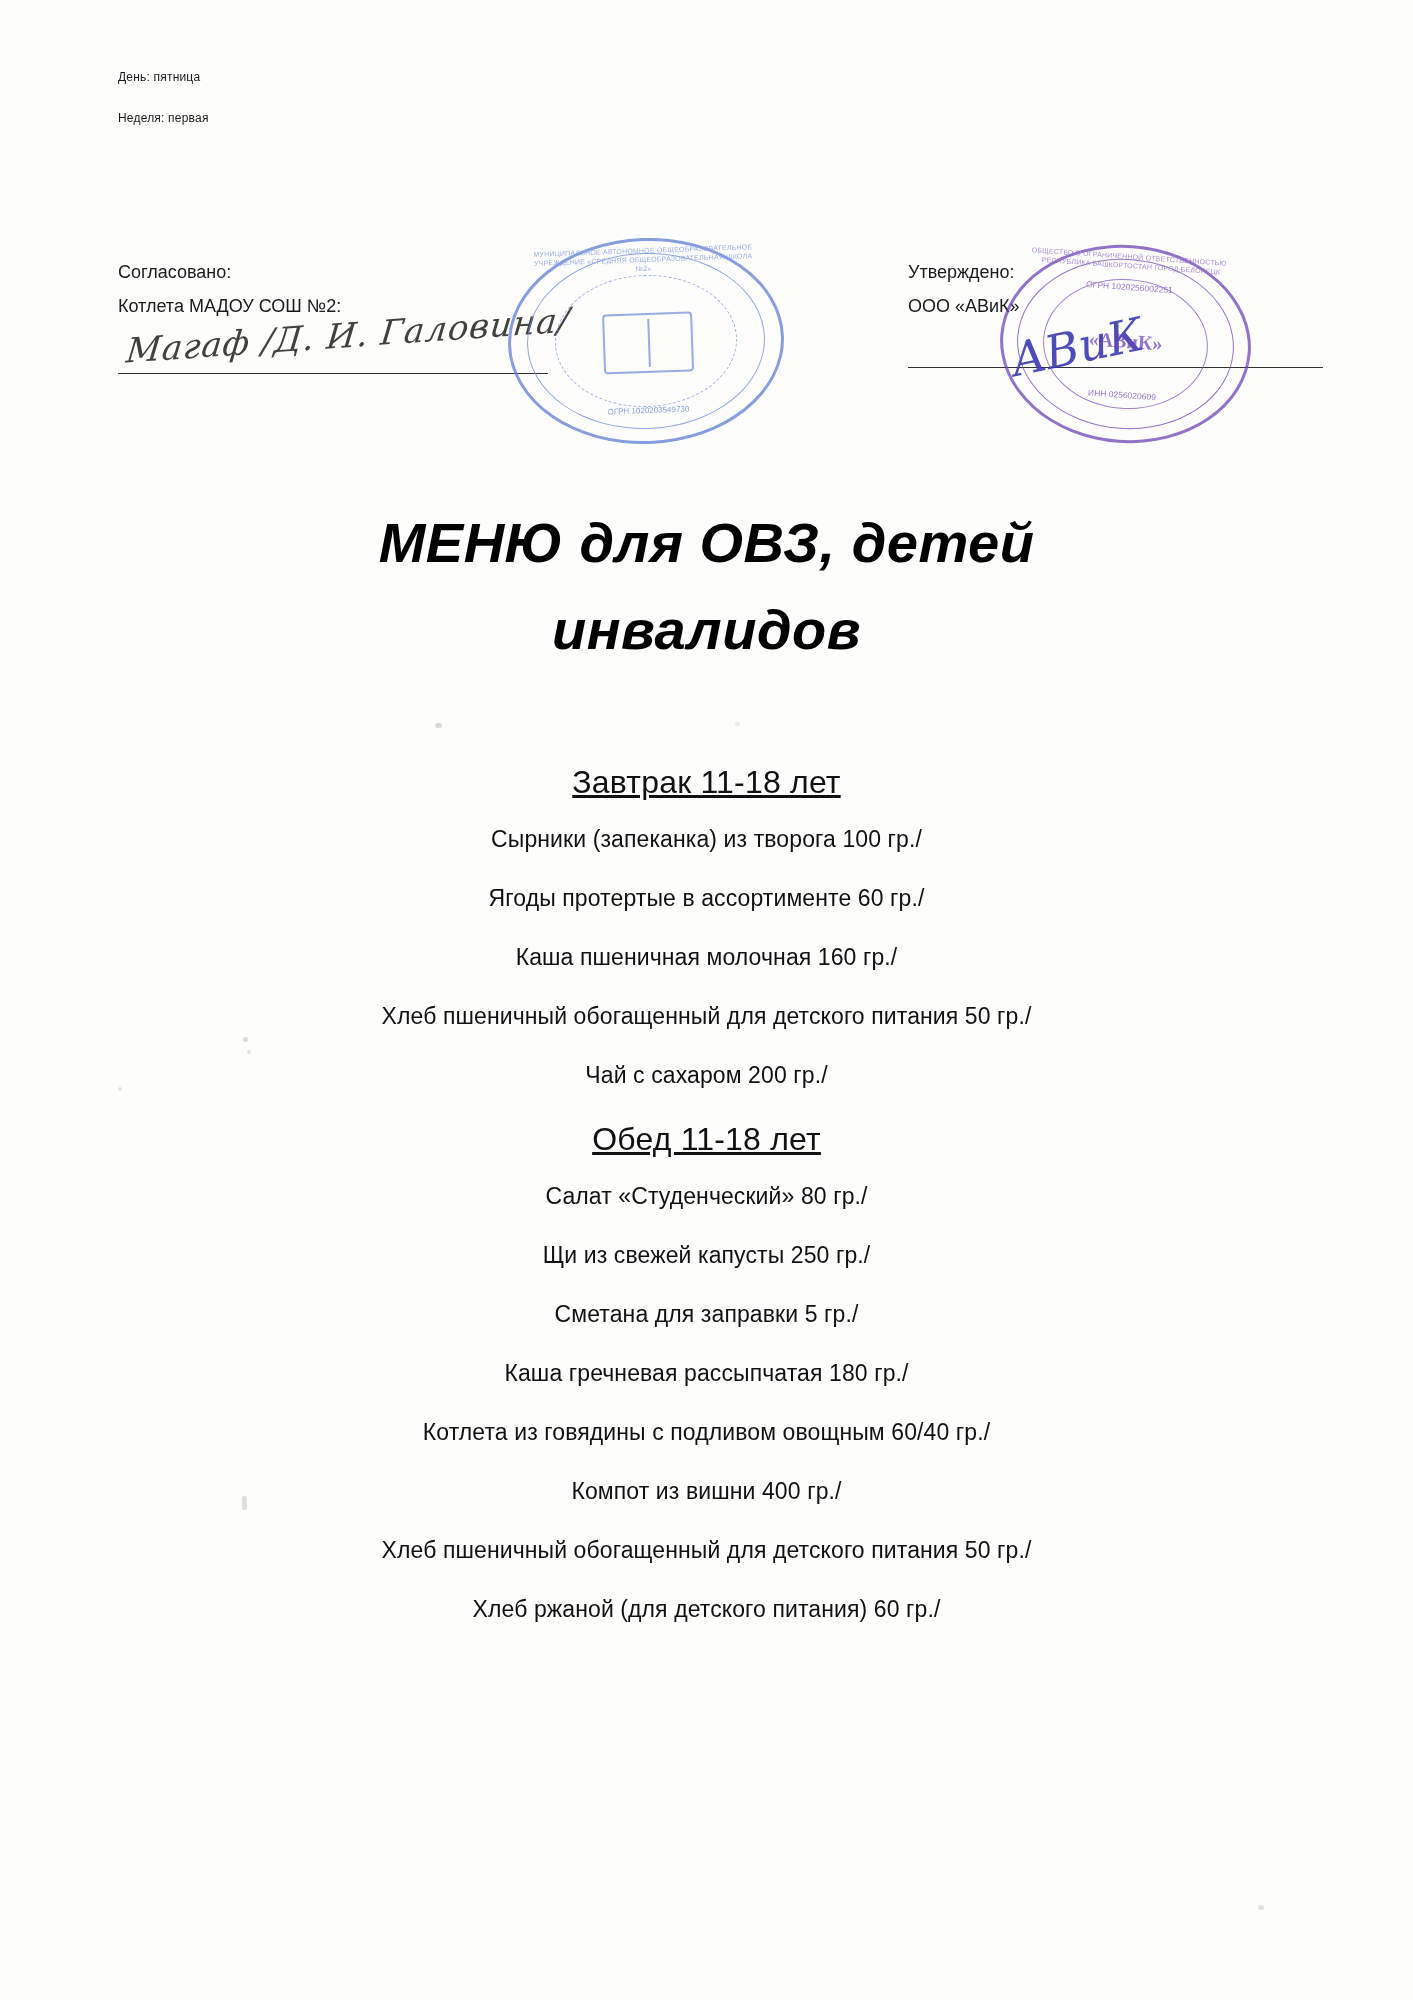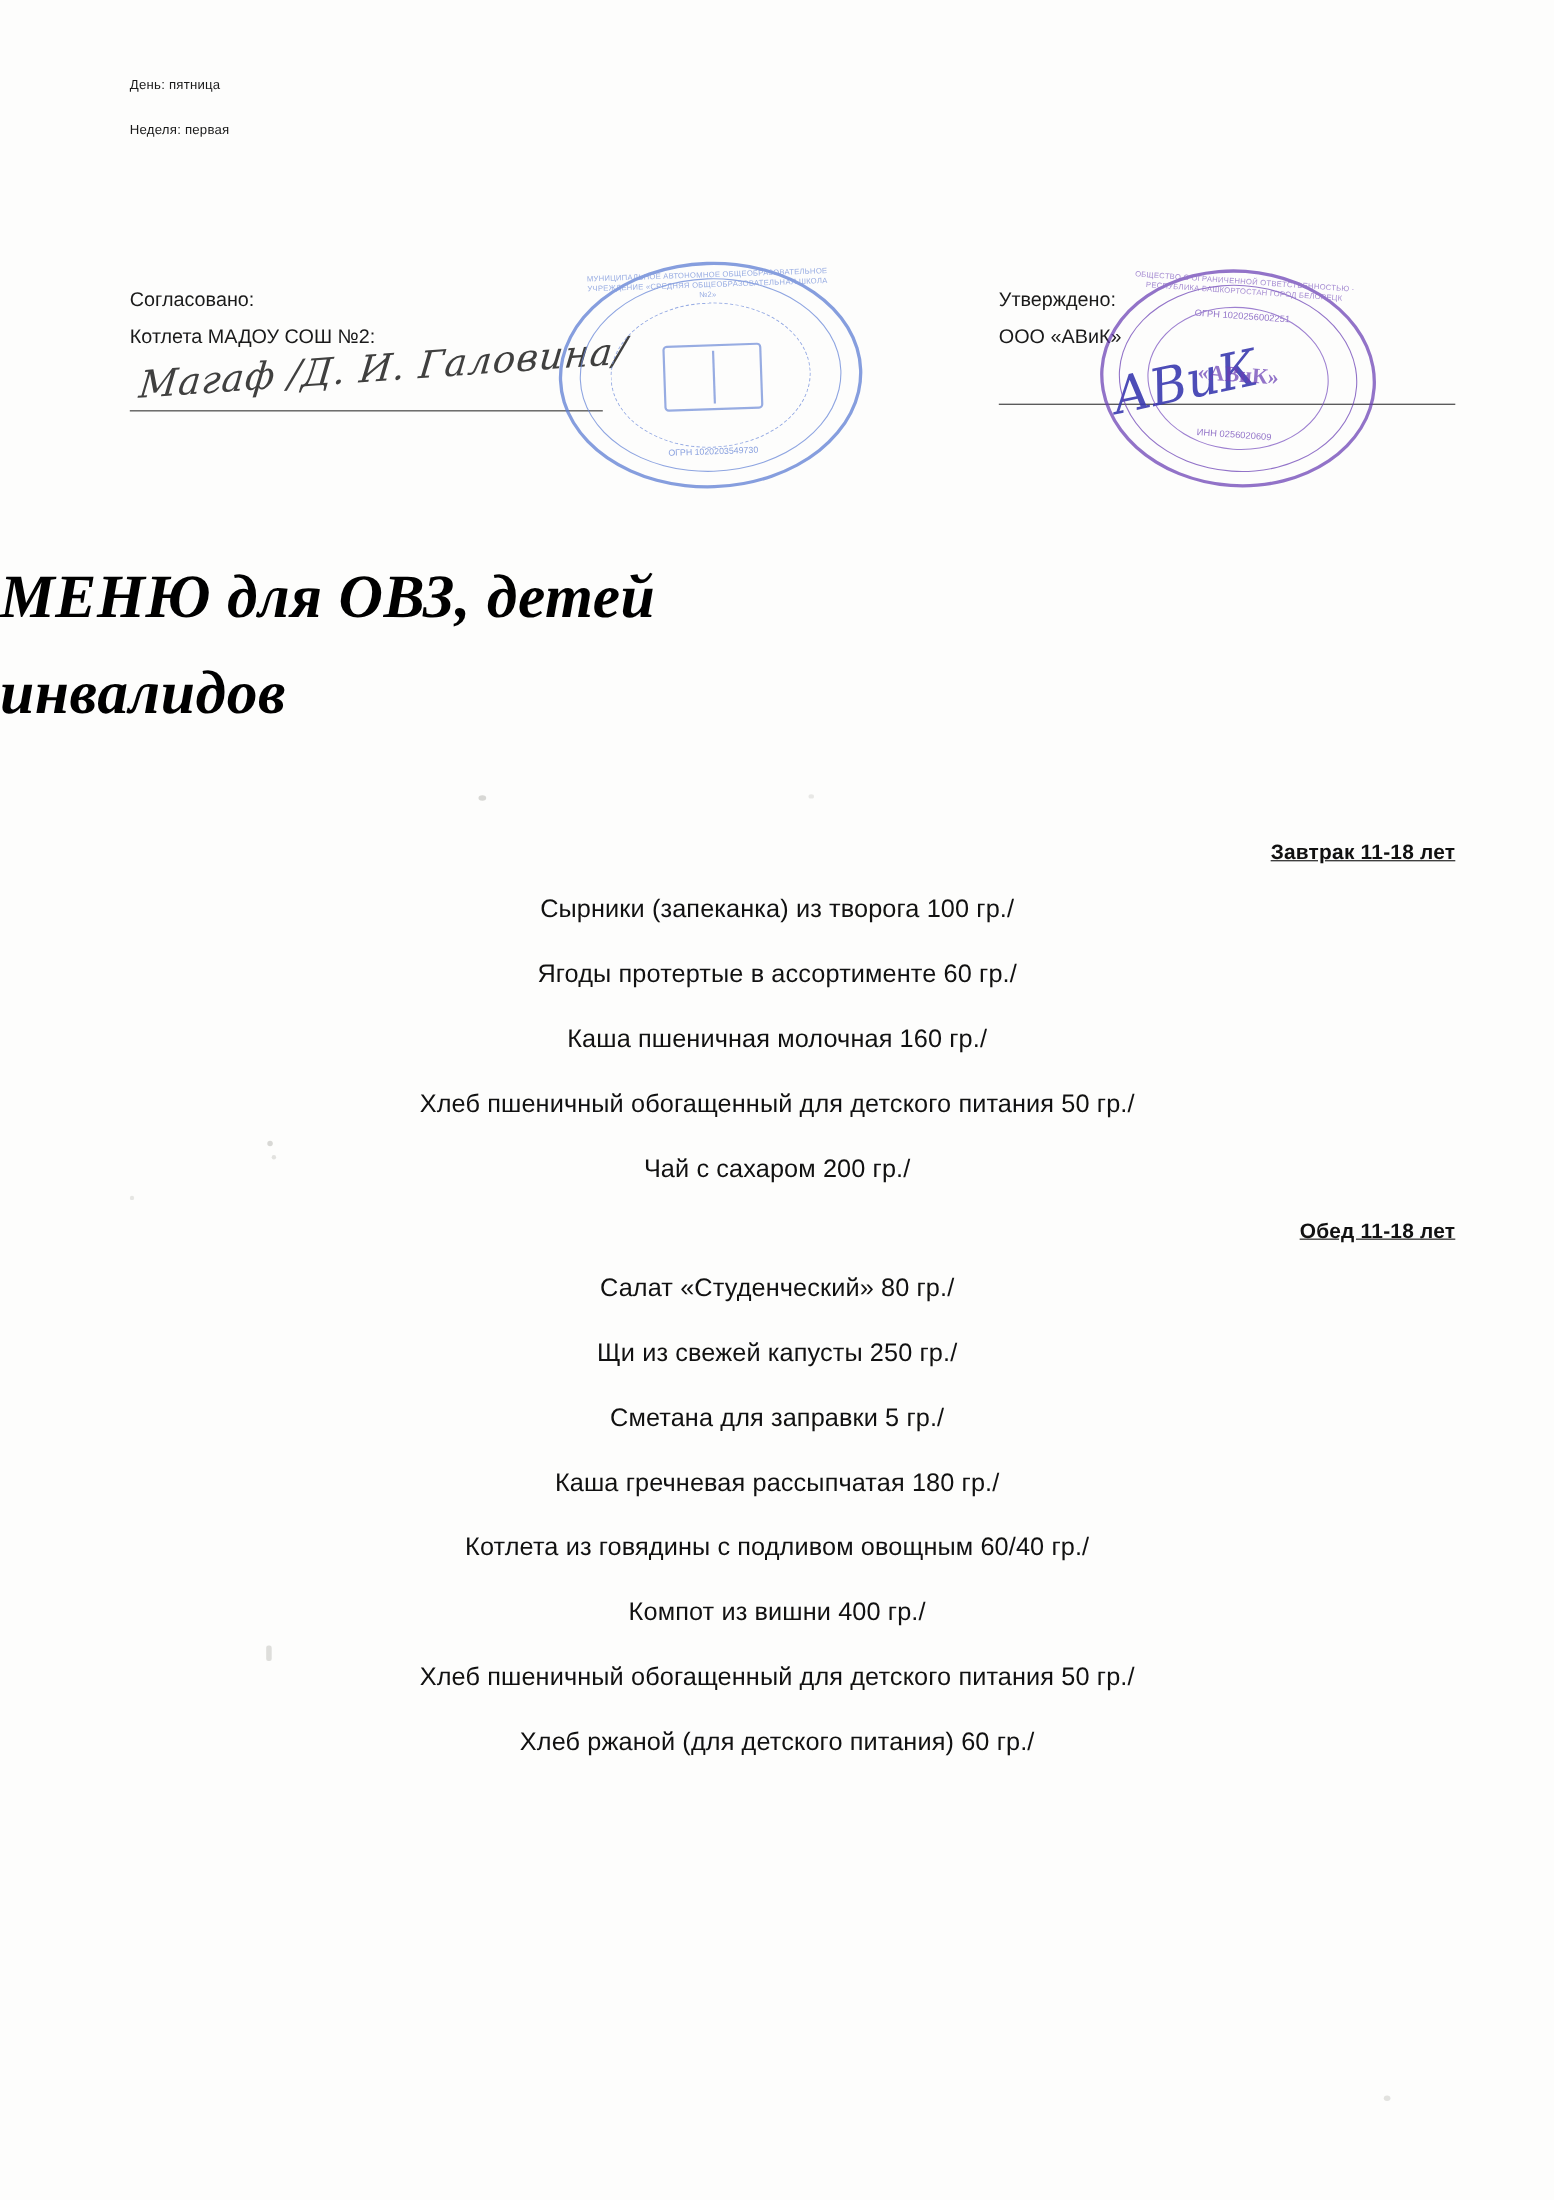--- a/index.html
+++ b/index.html
@@ -176,46 +176,46 @@
     font-size: 20px;
     font-weight: bold;
     color: #6a3fb5;
     font-family: "Liberation Serif", serif;
   }
 
   .doc-title {
     position: absolute;
     left: 0; right: 0;
     top: 500px;
-    font-family: Liberation Serif, serif;
+    text-align: center;
+    font-family: Liberation Sans, sans-serif;
     font-weight: bold;
     font-style: italic;
     font-size: 56px;
     line-height: 1.55;
     color: #000;
     letter-spacing: .5px;
   }
 
   .menu-body {
     position: absolute;
     left: 90px;
     right: 90px;
     top: 740px;
     text-align: center;
     font-size: 23px;
     line-height: 1.0;
     color: #111;
   }
   .section-heading {
-    font-weight: bold;
+    font-weight: normal;
     text-decoration: underline;
-    font-size: 19px;
+    font-size: 32px;
     margin: 26px 0 30px;
     letter-spacing: .2px;
-    text-align: right;
   }
   .menu-line {
     margin: 0 0 36px;
     letter-spacing: .1px;
   }
   .menu-line:last-child { margin-bottom: 0; }
 </style>
 </head>
 <body>
 

